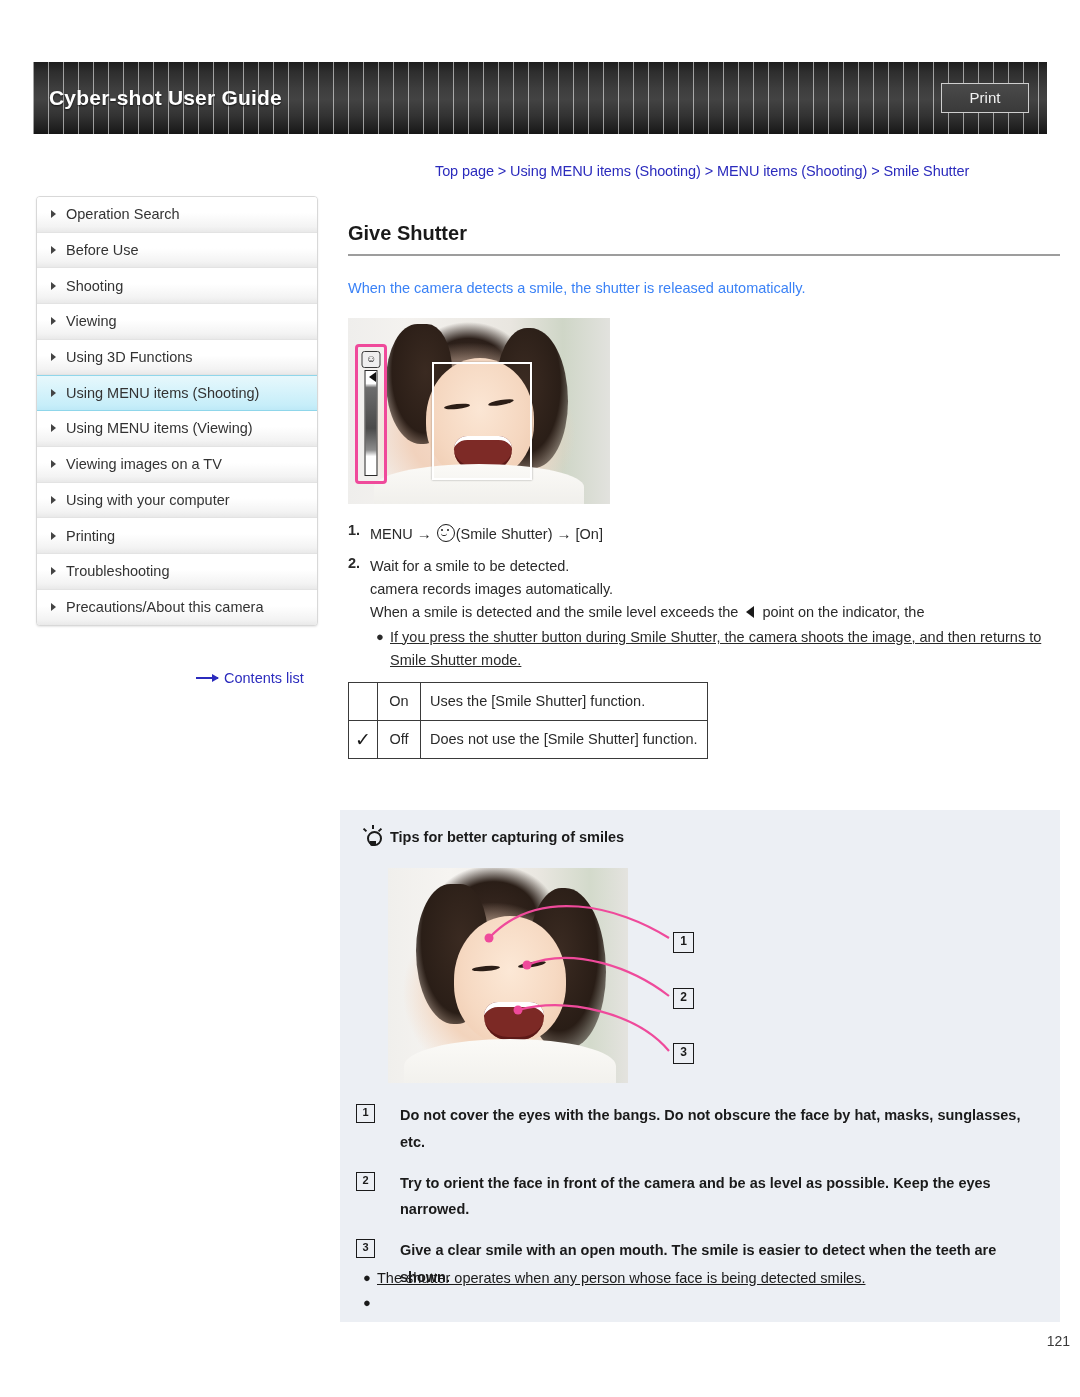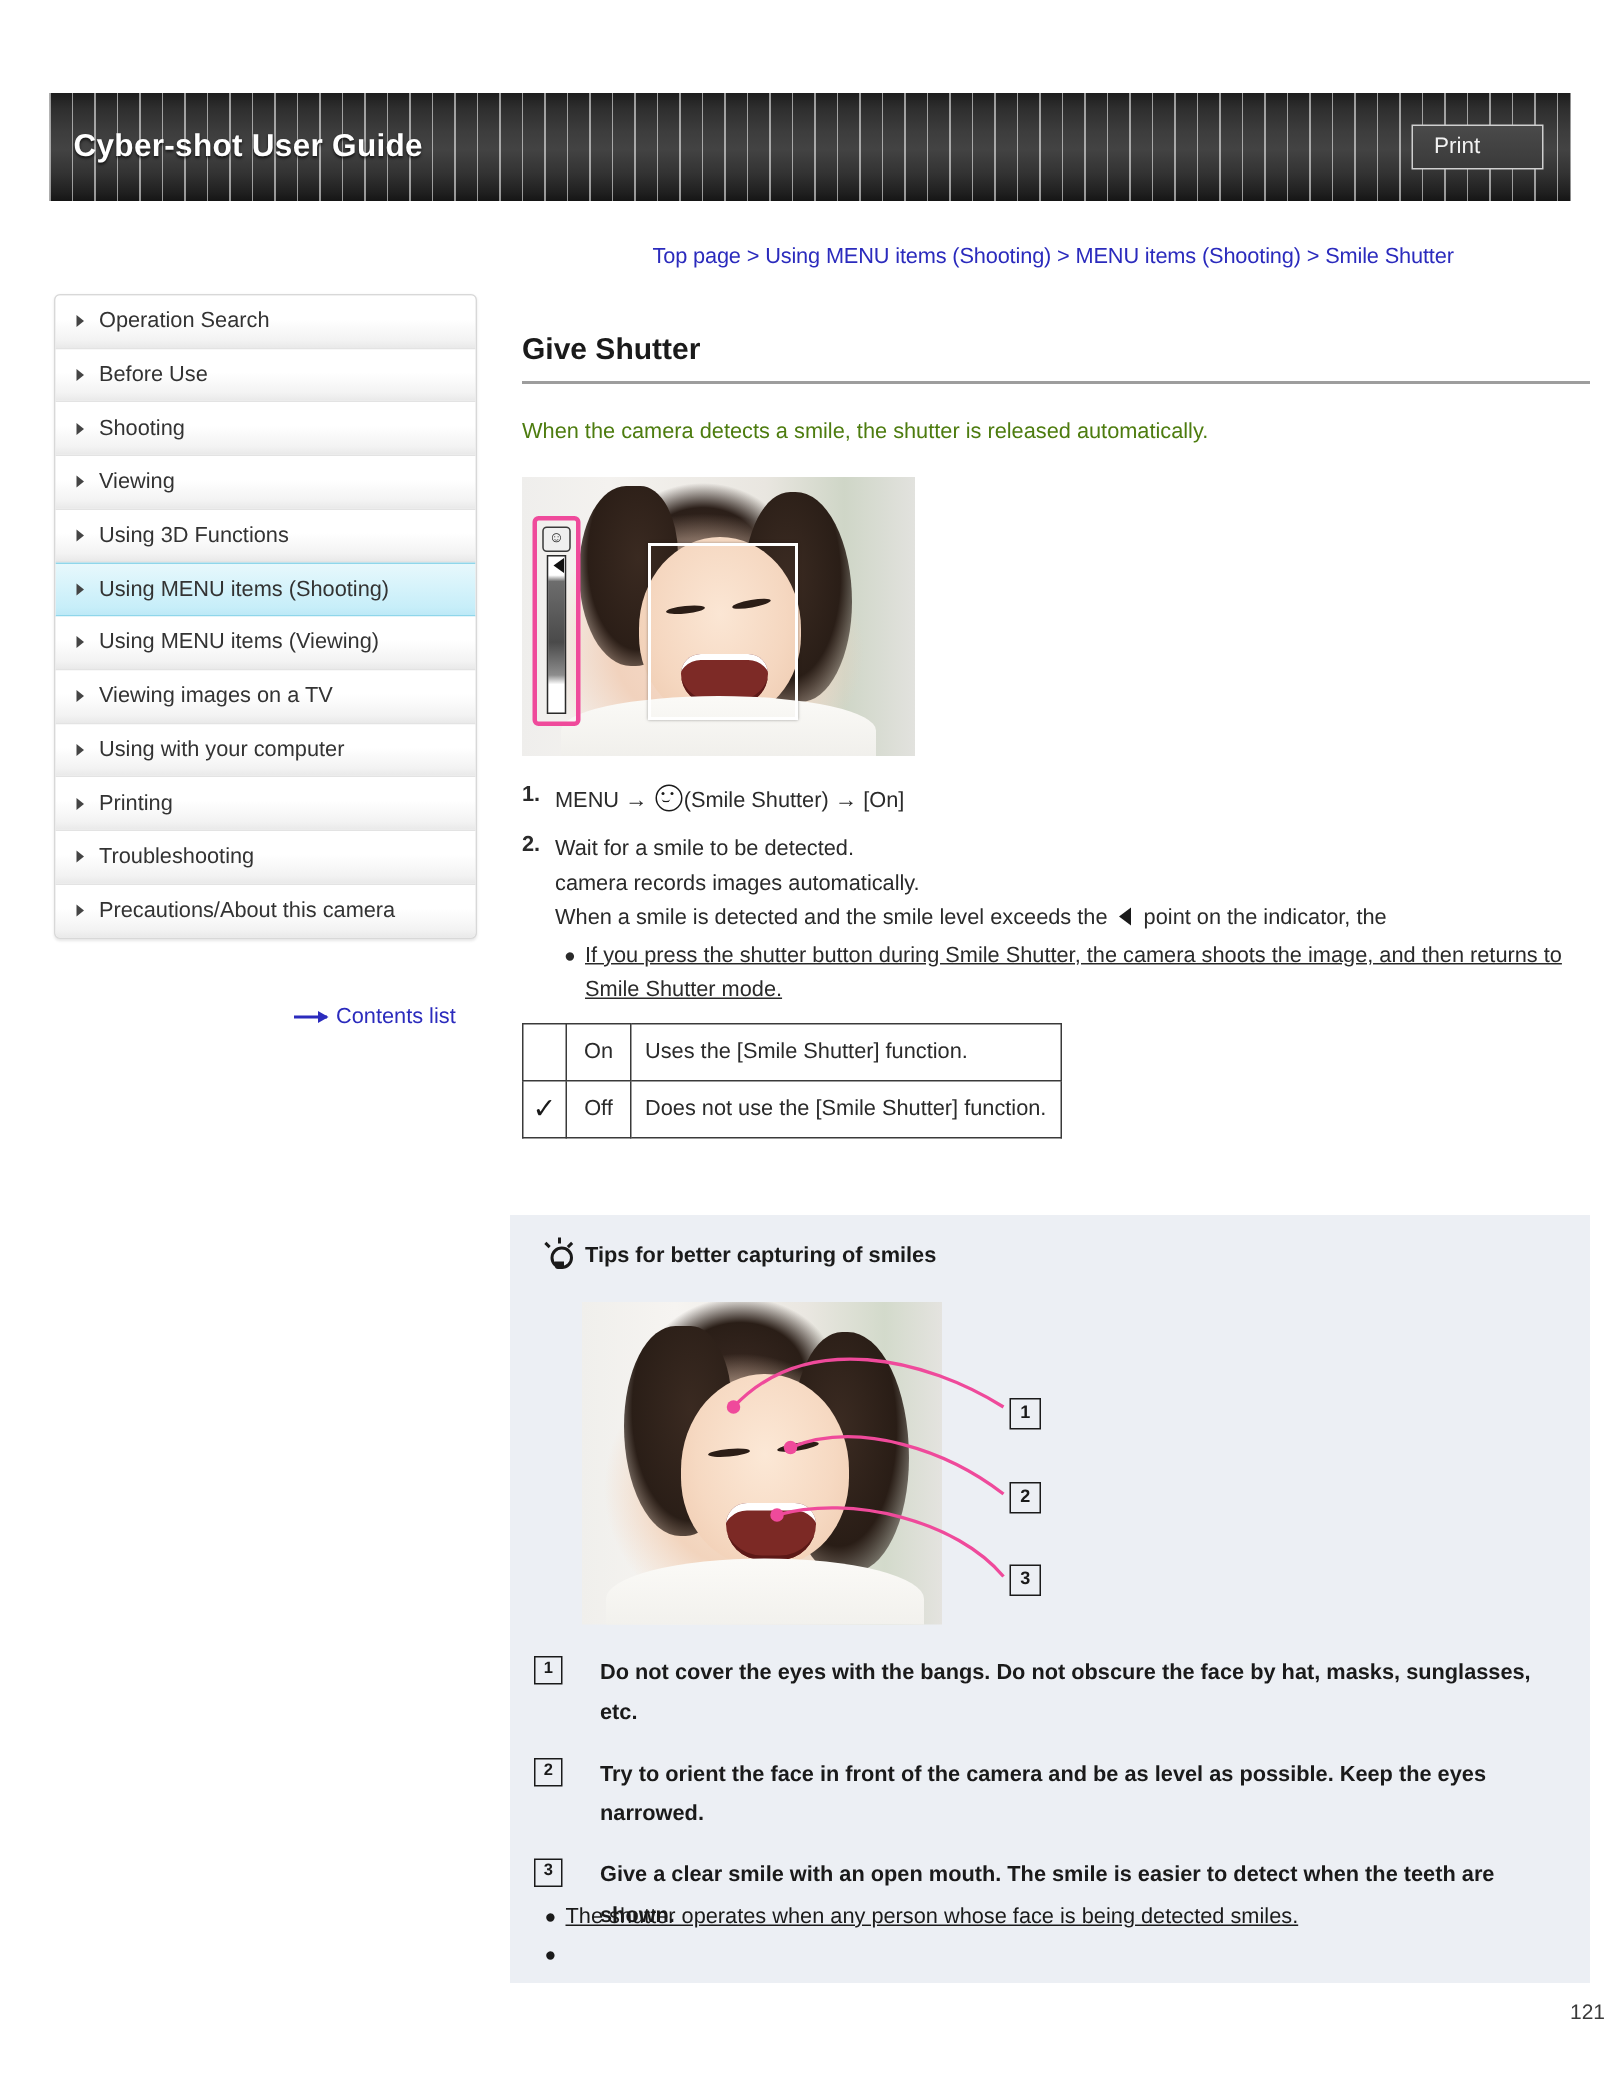--- a/index.html
+++ b/index.html
@@ -50,20 +50,21 @@
     position: absolute;
     right: 18px;
     top: 50%;
     transform: translateY(-50%);
     min-width: 58px;
     padding: 5px 14px 6px 14px;
     border: 1px solid #cfcfcf;
     background: linear-gradient(to bottom, #4a4a4a, #3a3a3a);
     color: #f2f2f2;
     font-size: 15px;
+    text-align: center;
     cursor: pointer;
   }
 
   
   .breadcrumb {
     position: absolute;
     left: 435px;
     top: 163px;
     width: 620px;
     font-size: 14.5px;
@@ -156,21 +157,21 @@
     margin: 0 0 9px 0;
   }
   .title-rule {
     height: 2px;
     background: #9d9d9d;
     width: 100%;
     margin-bottom: 24px;
   }
   .intro-text {
     font-size: 14.5px;
-    color: #4d7c0f;
+    color: #3b82f6;
     margin-bottom: 22px;
   }
 
   
   .photo1 {
     position: relative;
     width: 262px;
     height: 186px;
     margin-bottom: 18px;
     background:

